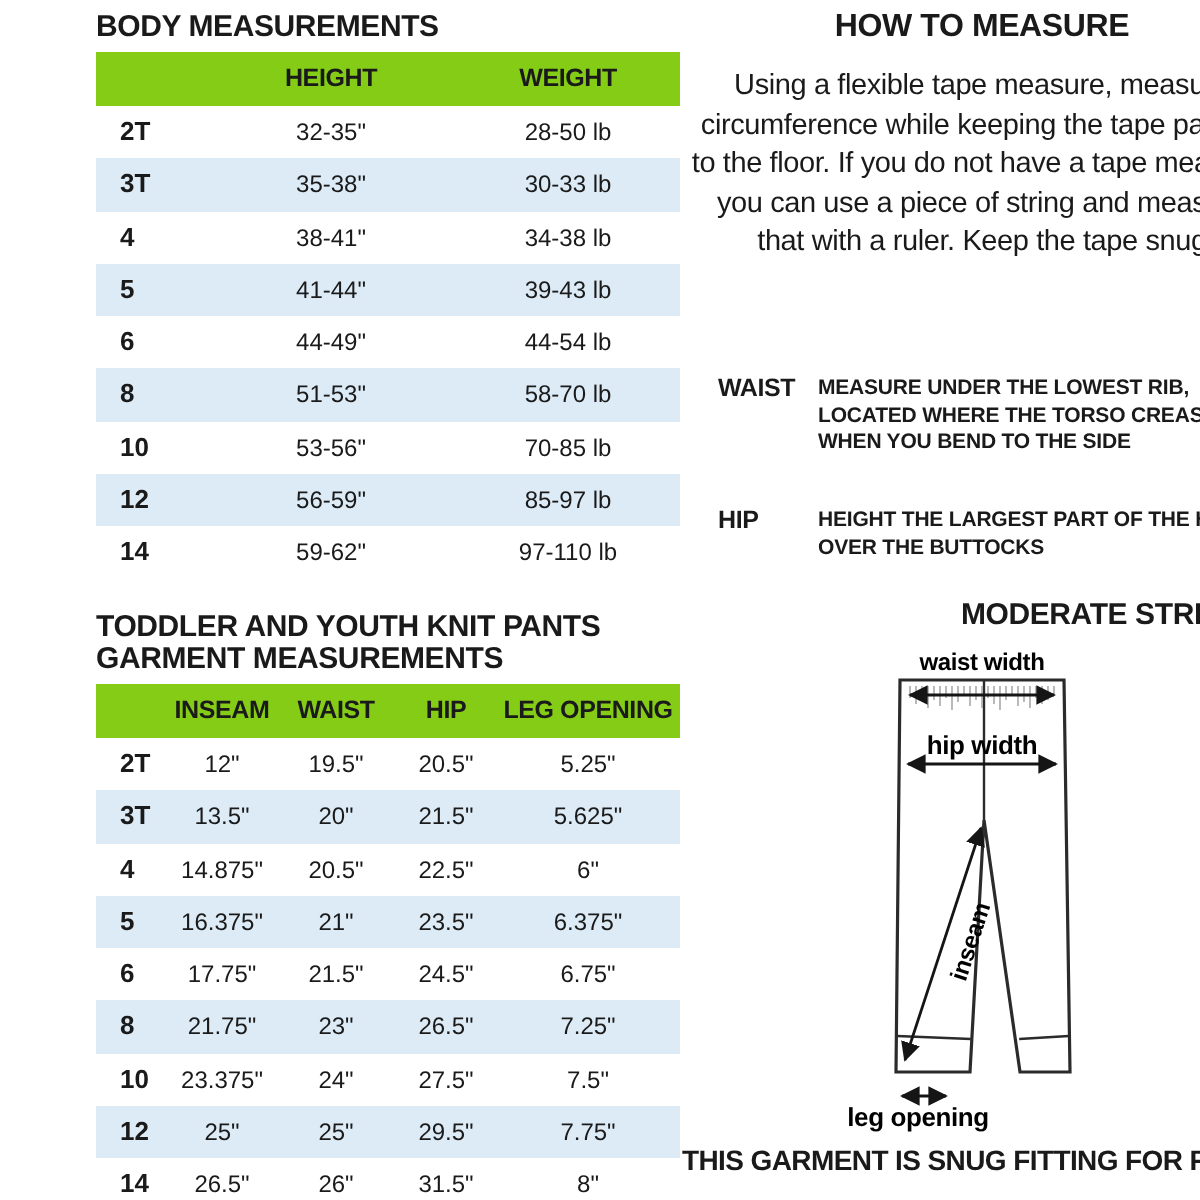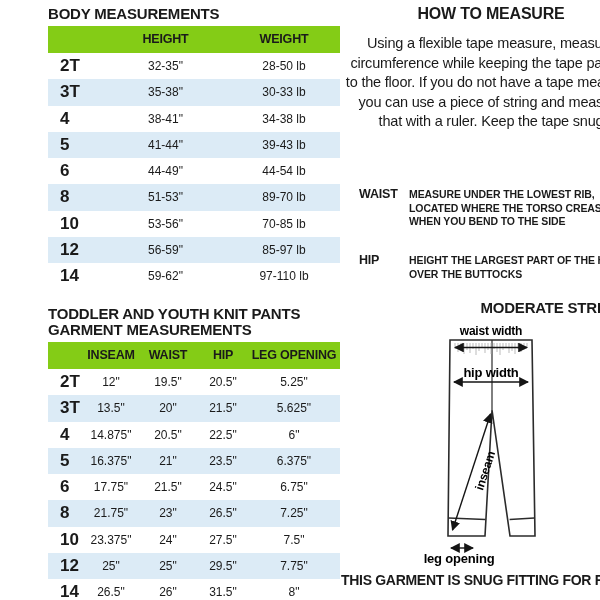--- a/index.html
+++ b/index.html
@@ -7,21 +7,21 @@
     position:relative;width:600px;height:600px;background:#ffffff;overflow:hidden;
     font-family:"Liberation Sans",sans-serif;color:#1a1a1a;
   }
   section{position:absolute;margin-left:40px;}
   h2{margin:0;font-size:15px;font-weight:bold;letter-spacing:-0.2px;line-height:16px;}
   
   .tbl{border-collapse:collapse;table-layout:fixed;width:292px;}
   .tbl th,.tbl td{padding:0;text-align:center;font-weight:normal;font-size:12px;height:26.3px;line-height:26.3px;white-space:nowrap;}
   .tbl thead tr{background:#84cc16;}
   .tbl thead th{font-weight:bold;font-size:12.5px;letter-spacing:-0.2px;height:27px;line-height:27px;}
-  .tbl tbody th{font-weight:bold;font-size:17px;text-align:left;padding-left:12px;}
+  .tbl tbody th{font-weight:bold;font-size:13px;text-align:left;padding-left:12px;}
   .tbl tbody tr:nth-child(even){background:#dcebf6;}
   
   #body-section{left:8px;top:6px;width:292px;}
   #body-section .tbl{margin-top:4px;}
   #htm-section{left:305px;top:6px;width:292px;height:290px;}
   #htm-section h2{text-align:center;font-size:16px;}
   #htm-intro{position:absolute;left:0;top:28px;width:292px;margin:0;text-align:center;
     font-size:14.5px;line-height:19.5px;letter-spacing:-0.2px;}
   .def{position:absolute;left:14px;width:276px;display:flex;}
   #def-chest{top:142px;} #def-waist{top:182px;} #def-hip{top:248px;}
@@ -79,21 +79,21 @@
             <td>39-43 lb</td>
           </tr>
         <tr>
             <th>6</th>
             <td>44-49"</td>
             <td>44-54 lb</td>
           </tr>
         <tr>
             <th>8</th>
             <td>51-53"</td>
-            <td>89-70 lb</td>
+            <td>58-70 lb</td>
           </tr>
         <tr>
             <th>10</th>
             <td>53-56"</td>
             <td>70-85 lb</td>
           </tr>
         <tr>
             <th>12</th>
             <td>56-59"</td>
             <td>85-97 lb</td>

